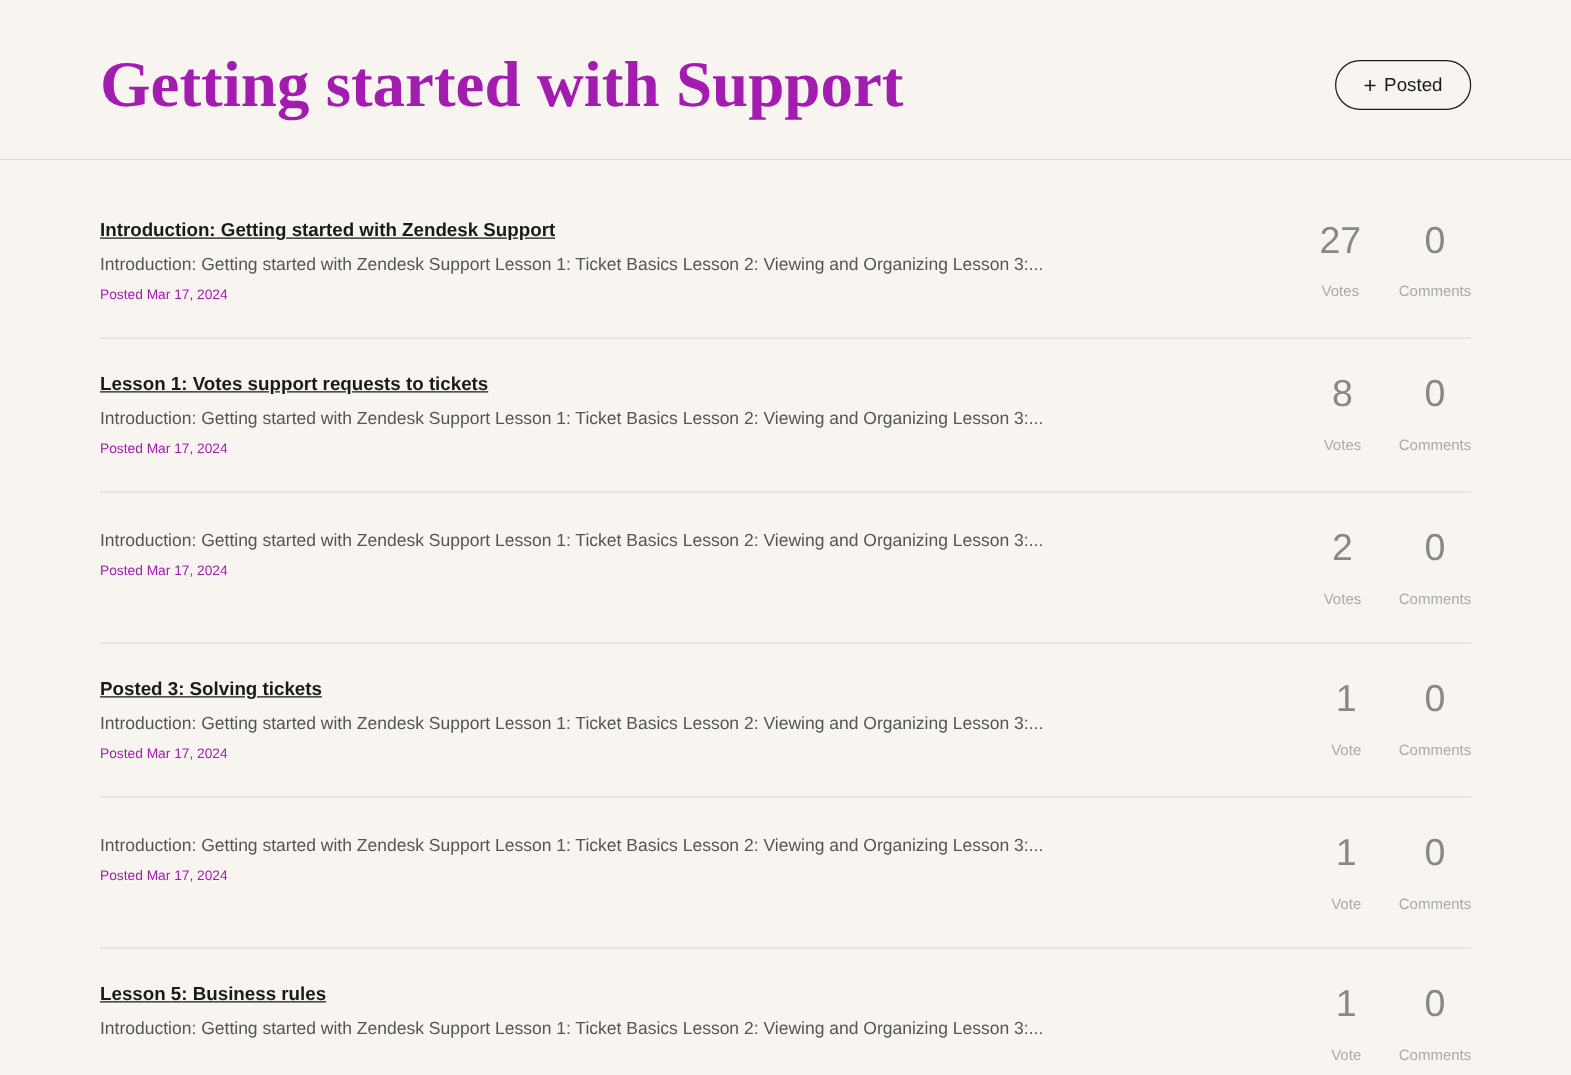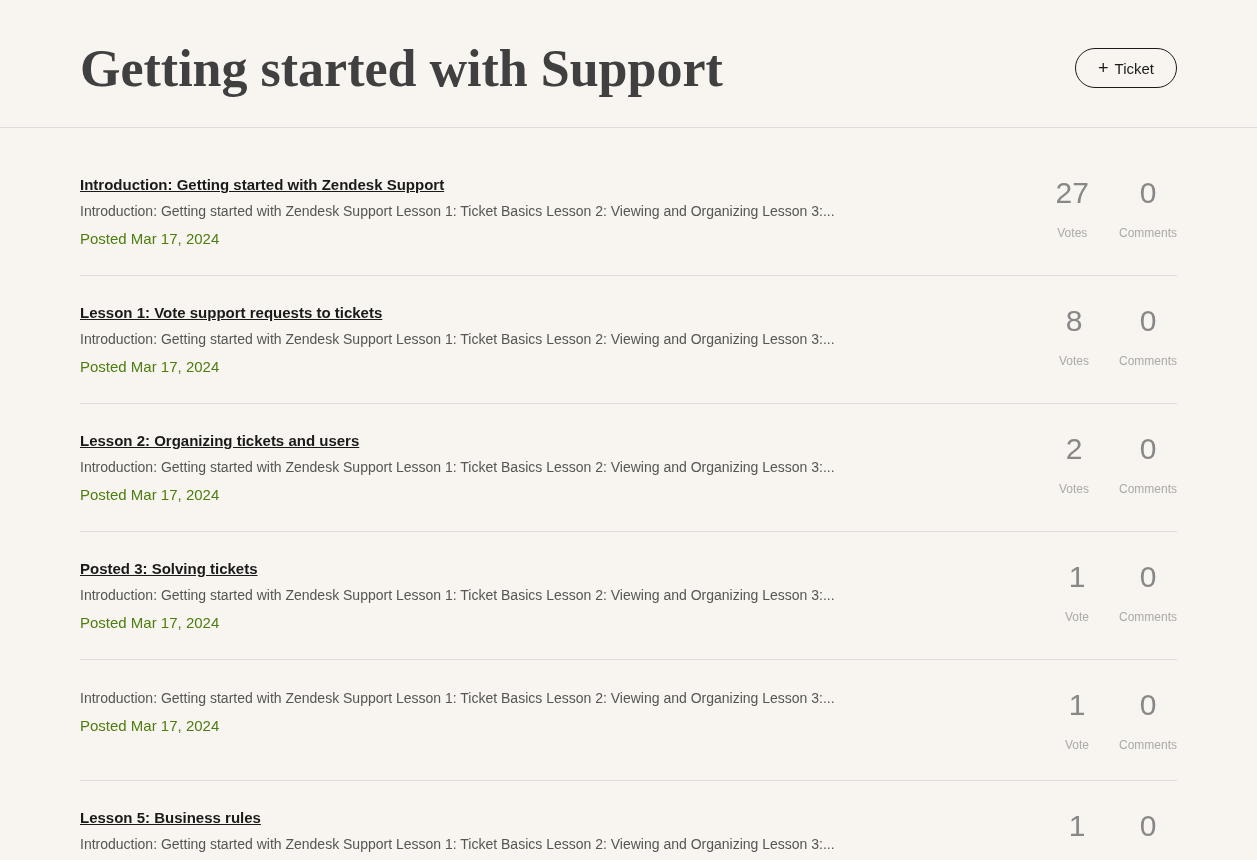--- a/index.html
+++ b/index.html
@@ -28,21 +28,21 @@
       border-bottom: 1px solid #ddd;
       display: flex;
       align-items: flex-start;
       justify-content: space-between;
     }
 
     .page-title {
       font-family: Georgia, 'Times New Roman', serif;
       font-size: 52px;
       font-weight: 700;
-      color: #404040;
+      color: #a21caf;
       line-height: 1.1;
       max-width: 700px;
     }
 
     .follow-button {
       display: flex;
       align-items: center;
       gap: 6px;
       border: 1.5px solid #1a1a1a;
       border-radius: 50px;
@@ -92,22 +92,22 @@
 
     .article-excerpt {
       font-size: 14px;
       color: #555;
       line-height: 1.5;
       margin-bottom: 8px;
       max-width: 860px;
     }
 
     .article-meta {
-      font-size: 15px;
-      color: #4d7c0f;
+      font-size: 11px;
+      color: #a21caf;
     }
 
     .article-stats {
       display: flex;
       gap: 30px;
       align-items: flex-start;
       flex-shrink: 0;
       min-width: 160px;
       justify-content: flex-end;
     }
@@ -131,21 +131,21 @@
   </style>
 </head>
 <body>
 
 <div class="page-wrapper">
 
   <div class="header-section">
     <h1 class="page-title">Getting started with Support</h1>
     <button class="follow-button">
       <span class="follow-plus">+</span>
-      <span>Ticket</span>
+      <span>Posted</span>
     </button>
   </div>
 
   <div class="articles-section">
 
   <div class="article-item">
       <div class="article-content">
         <a class="article-title">Introduction: Getting started with Zendesk Support</a>
         <div class="article-excerpt">Introduction: Getting started with Zendesk Support Lesson 1: Ticket Basics Lesson 2: Viewing and Organizing Lesson 3:...</div>
         <div class="article-meta">Posted Mar 17, 2024</div>
@@ -156,38 +156,37 @@
           <div class="stat-label">Votes</div>
         </div>
         <div class="stat-block">
           <div class="stat-number">0</div>
           <div class="stat-label">Comments</div>
         </div>
       </div>
     </div>
       <div class="article-item">
       <div class="article-content">
-        <a class="article-title">Lesson 1: Vote support requests to tickets</a>
+        <a class="article-title">Lesson 1: Votes support requests to tickets</a>
         <div class="article-excerpt">Introduction: Getting started with Zendesk Support Lesson 1: Ticket Basics Lesson 2: Viewing and Organizing Lesson 3:...</div>
         <div class="article-meta">Posted Mar 17, 2024</div>
       </div>
       <div class="article-stats">
         <div class="stat-block">
           <div class="stat-number">8</div>
           <div class="stat-label">Votes</div>
         </div>
         <div class="stat-block">
           <div class="stat-number">0</div>
           <div class="stat-label">Comments</div>
         </div>
       </div>
     </div>
       <div class="article-item">
       <div class="article-content">
-        <a class="article-title">Lesson 2: Organizing tickets and users</a>
         <div class="article-excerpt">Introduction: Getting started with Zendesk Support Lesson 1: Ticket Basics Lesson 2: Viewing and Organizing Lesson 3:...</div>
         <div class="article-meta">Posted Mar 17, 2024</div>
       </div>
       <div class="article-stats">
         <div class="stat-block">
           <div class="stat-number">2</div>
           <div class="stat-label">Votes</div>
         </div>
         <div class="stat-block">
           <div class="stat-number">0</div>

